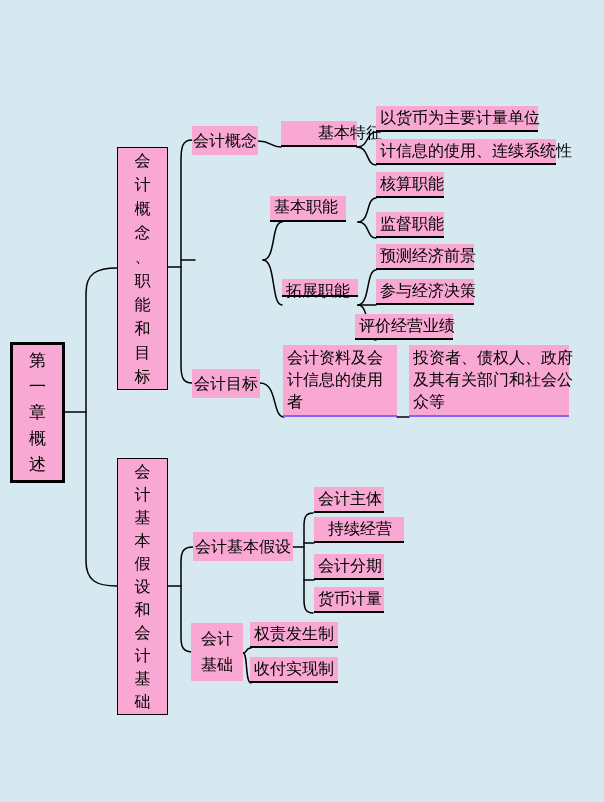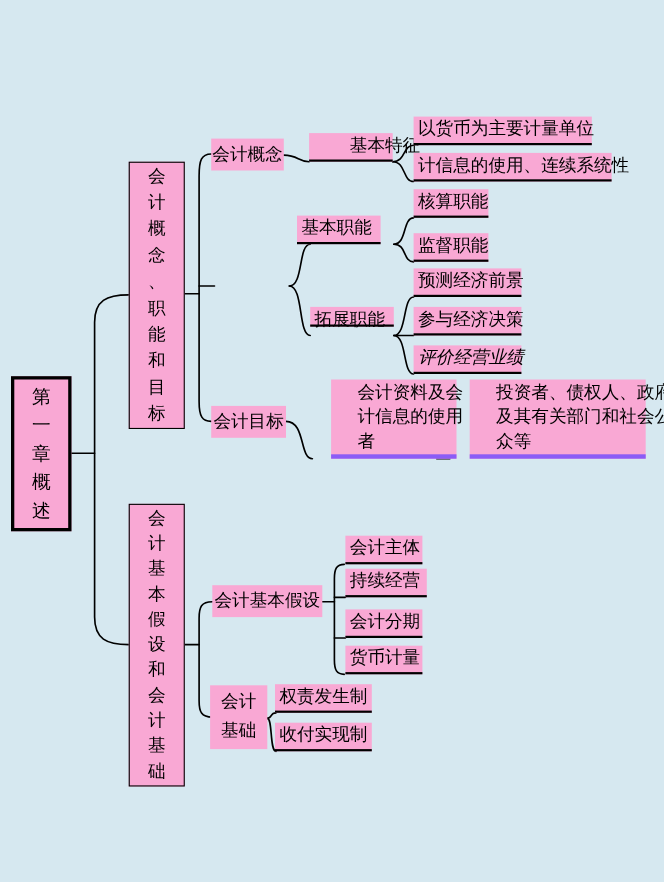--- a/index.html
+++ b/index.html
@@ -28,23 +28,22 @@
   .plain{
     font-size:16px;line-height:29px;text-align:center;white-space:nowrap;
   }
   .plain.multiline{line-height:26px;white-space:normal;padding-top:3px;}
   
   .uline{
     font-size:16px;line-height:24px;text-align:left;padding:0 2px 0 4px;
     border-bottom:2px solid #000;white-space:nowrap;
   }
   .ulbox{
-    font-size:16px;line-height:22px;padding:2px 4px 0 24px;
-    border-bottom:4px solid #8b5cf6;
-    margin-left:18px;
+    font-size:16px;line-height:22px;padding:2px 4px 0 4px;
+    border-bottom:2px solid #8b5cf6;
   }
   .ulbox div{white-space:nowrap;}
 </style>
 </head>
 <body>
 
 <div id="canvas">
 
   <svg class="connectors" width="604" height="802" viewBox="0 0 604 802" fill="none" stroke="#000" stroke-width="1.5" stroke-linecap="round">
 
@@ -143,37 +142,37 @@
   <div class="node uline" style="left:376px;top:172px;width:68px;height:26px;">核算职能</div>
 
   <div class="node uline" style="left:376px;top:212px;width:68px;height:26px;">监督职能</div>
 
   <div class="node uline" style="left:282px;top:279px;width:76px;height:18px;">拓展职能</div>
 
   <div class="node uline" style="left:376px;top:244px;width:98px;height:26px;">预测经济前景</div>
 
   <div class="node uline" style="left:376px;top:279px;width:98px;height:26px;">参与经济决策</div>
 
-  <div class="node uline" style="left:376px;top:314px;width:98px;height:26px;font-style:italic;">评价经营业绩</div>
+  <div class="node uline" style="left:355px;top:314px;width:98px;height:26px;">评价经营业绩</div>
 
   <div class="node ulbox" style="left:283px;top:345px;width:114px;height:72px;">
     <div>会计资料及会</div>
     <div>计信息的使用</div>
     <div>者</div>
   </div>
 
   <div class="node ulbox" style="left:409px;top:345px;width:160px;height:72px;">
     <div>投资者、债权人、政府</div>
     <div>及其有关部门和社会公</div>
     <div>众等</div>
   </div>
 
   <div class="node uline" style="left:314px;top:487px;width:70px;height:26px;">会计主体</div>
 
-  <div class="node uline" style="left:314px;top:517px;width:74px;height:26px;">持续经营</div>
+  <div class="node uline" style="left:314px;top:517px;width:90px;height:26px;text-align:center;">持续经营</div>
 
   <div class="node uline" style="left:314px;top:554px;width:70px;height:26px;">会计分期</div>
 
   <div class="node uline" style="left:314px;top:587px;width:70px;height:26px;">货币计量</div>
 
   <div class="node uline" style="left:250px;top:622px;width:88px;height:26px;">权责发生制</div>
 
   <div class="node uline" style="left:250px;top:657px;width:88px;height:26px;">收付实现制</div>
 
 </div>

